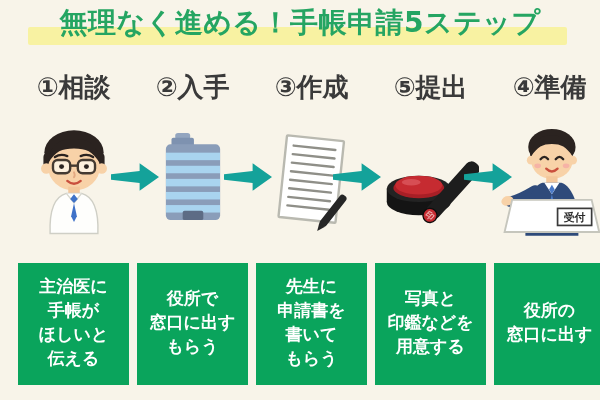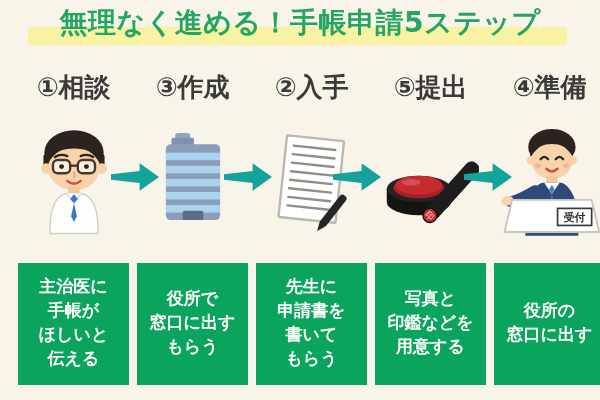--- a/index.html
+++ b/index.html
@@ -50,22 +50,22 @@
 </head>
 <body>
 
 <div class="canvas">
 
   <div class="title-band"></div>
   <h1 class="title">無理なく進める！手帳申請5ステップ</h1>
 
   <div class="row steps-row">
     <div class="step-label">①相談</div>
+    <div class="step-label">②入手</div>
     <div class="step-label">③作成</div>
-    <div class="step-label">②入手</div>
     <div class="step-label">⑤提出</div>
     <div class="step-label">④準備</div>
   </div>
 
   <div class="row icons-row">
 
     <div class="icon-cell m-doctor">
       <svg width="86" height="112" viewBox="0 0 90 112">
         <ellipse cx="45" cy="27" rx="31" ry="23" fill="#2b2320"></ellipse>
         <rect x="13" y="28" width="9" height="20" rx="4" fill="#2b2320"></rect>

